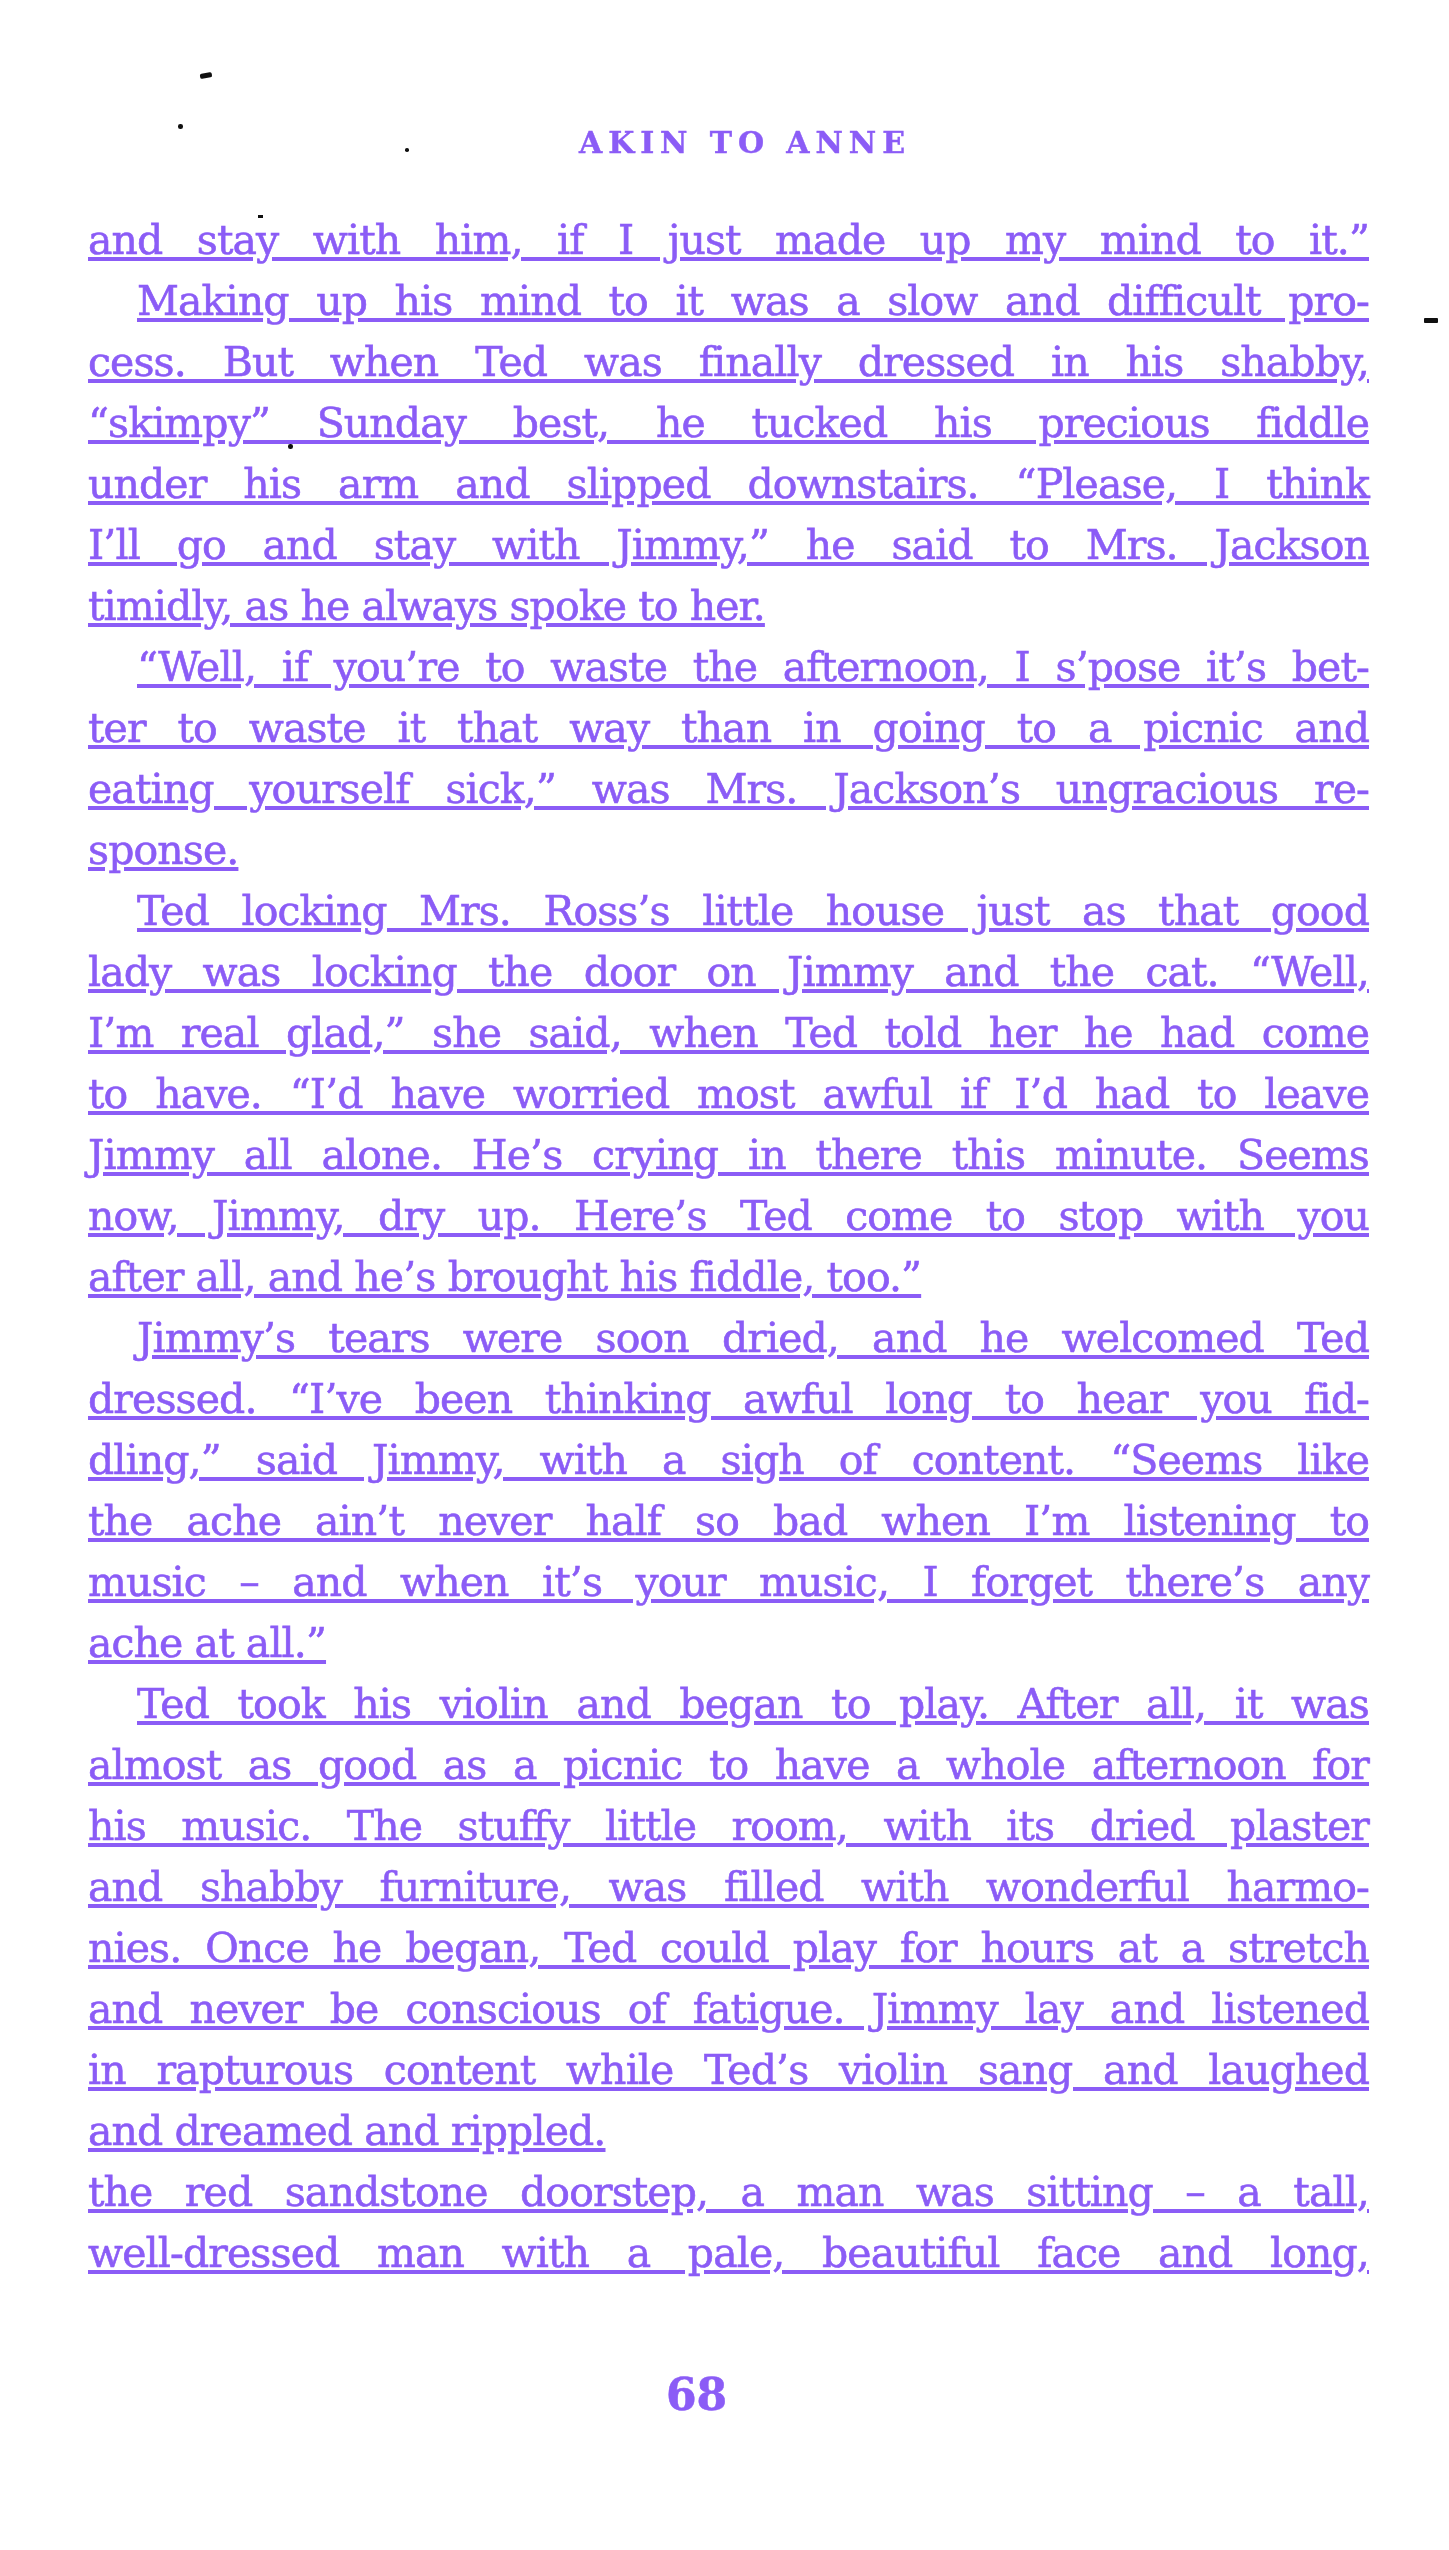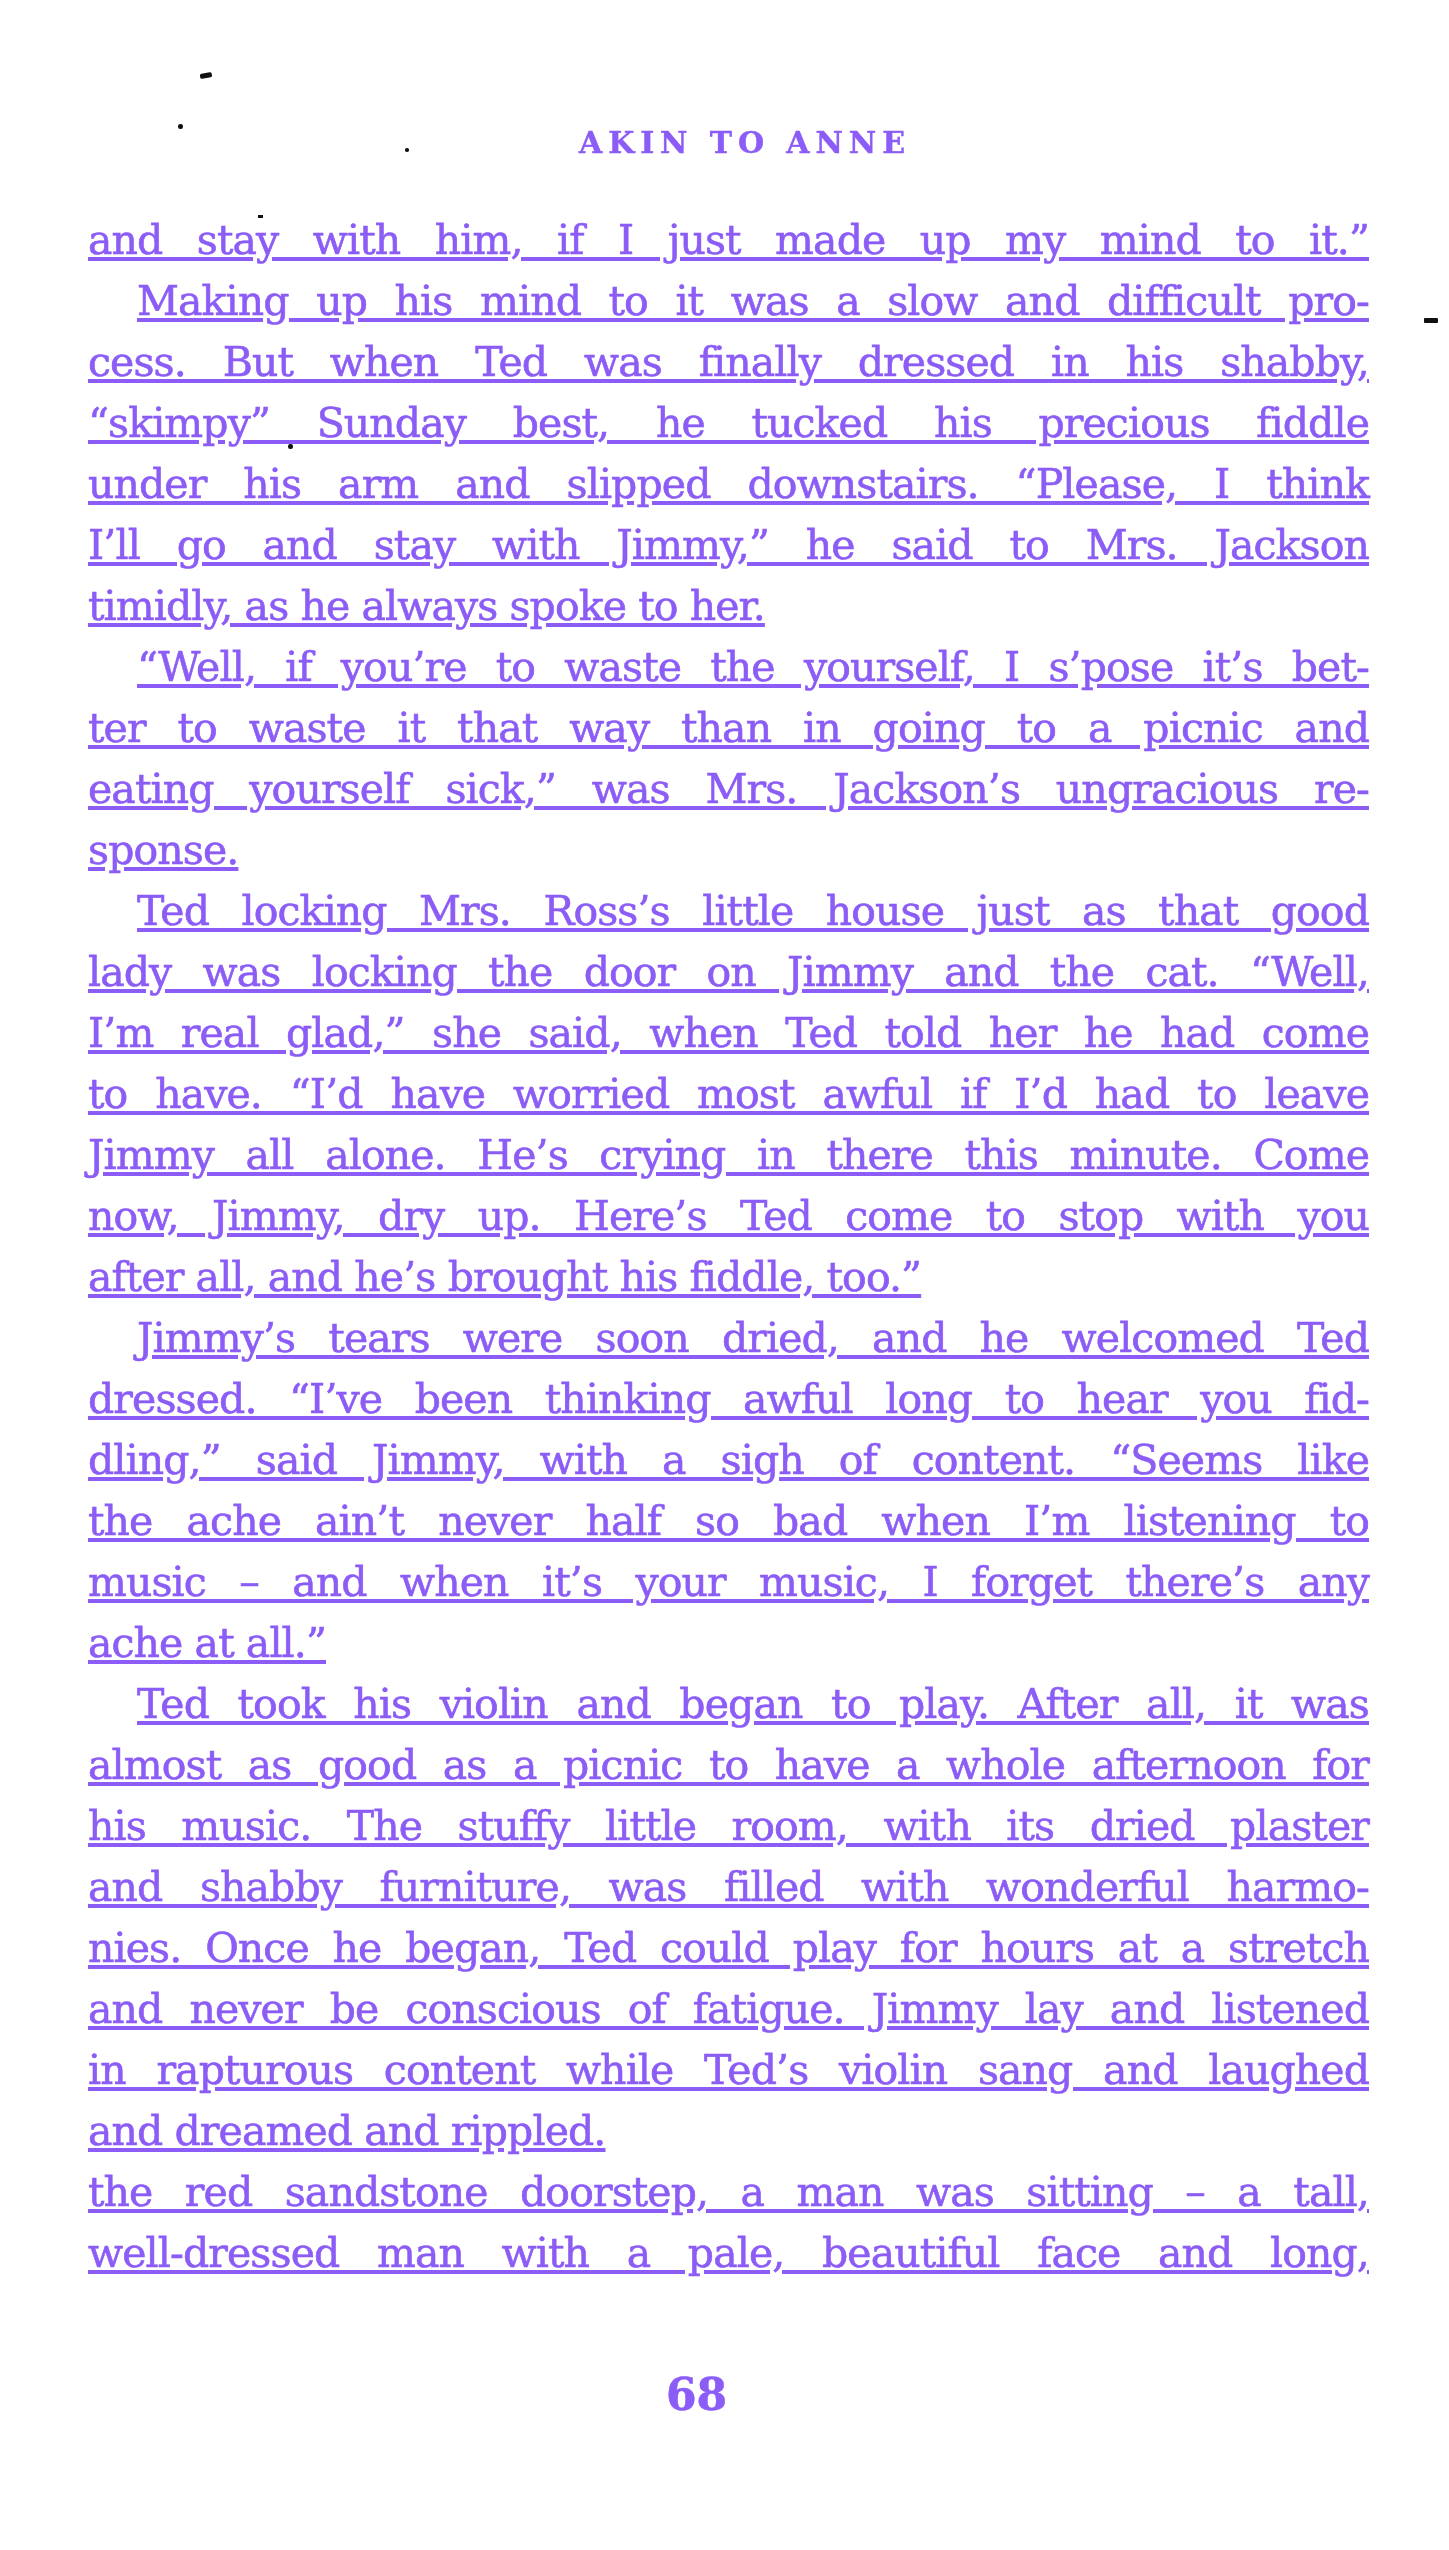--- a/index.html
+++ b/index.html
@@ -81,29 +81,29 @@
   <div class="running-head">AKIN TO ANNE</div>
 
   <div class="body-text" id="body-text">
       <div class="line">and stay with him, if I just made up my mind to it.”</div>
       <div class="line indent">Making up his mind to it was a slow and difficult pro-</div>
       <div class="line">cess. But when Ted was finally dressed in his shabby,</div>
       <div class="line">“skimpy” Sunday best, he tucked his precious fiddle</div>
       <div class="line">under his arm and slipped downstairs. “Please, I think</div>
       <div class="line">I’ll go and stay with Jimmy,” he said to Mrs. Jackson</div>
       <div class="line lastline">timidly, as he always spoke to her.</div>
-      <div class="line indent">“Well, if you’re to waste the yourself, I s’pose it’s bet-</div>
+      <div class="line indent">“Well, if you’re to waste the afternoon, I s’pose it’s bet-</div>
       <div class="line">ter to waste it that way than in going to a picnic and</div>
       <div class="line">eating yourself sick,” was Mrs. Jackson’s ungracious re-</div>
       <div class="line lastline">sponse.</div>
       <div class="line indent">Ted locking Mrs. Ross’s little house just as that good</div>
       <div class="line">lady was locking the door on Jimmy and the cat. “Well,</div>
       <div class="line">I’m real glad,” she said, when Ted told her he had come</div>
       <div class="line">to have. “I’d have worried most awful if I’d had to leave</div>
-      <div class="line">Jimmy all alone. He’s crying in there this minute. Come</div>
+      <div class="line">Jimmy all alone. He’s crying in there this minute. Seems</div>
       <div class="line">now, Jimmy, dry up. Here’s Ted come to stop with you</div>
       <div class="line lastline">after all, and he’s brought his fiddle, too.”</div>
       <div class="line indent">Jimmy’s tears were soon dried, and he welcomed Ted</div>
       <div class="line">dressed. “I’ve been thinking awful long to hear you fid-</div>
       <div class="line">dling,” said Jimmy, with a sigh of content. “Seems like</div>
       <div class="line">the ache ain’t never half so bad when I’m listening to</div>
       <div class="line">music – and when it’s your music, I forget there’s any</div>
       <div class="line lastline">ache at all.”</div>
       <div class="line indent">Ted took his violin and began to play. After all, it was</div>
       <div class="line">almost as good as a picnic to have a whole afternoon for</div>

